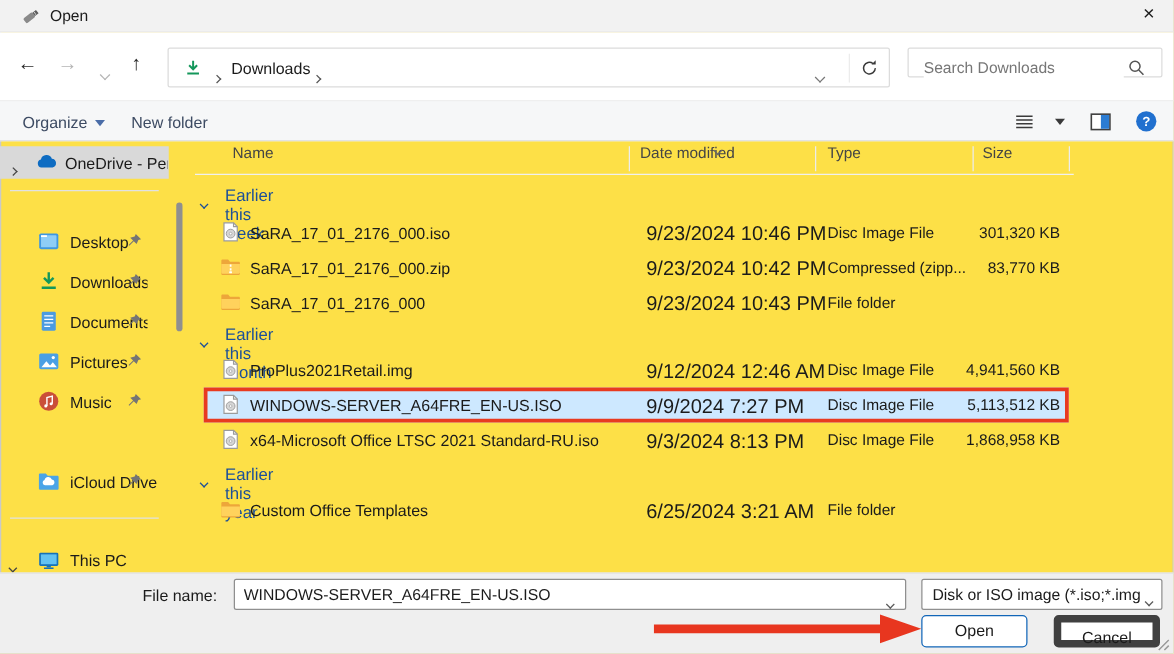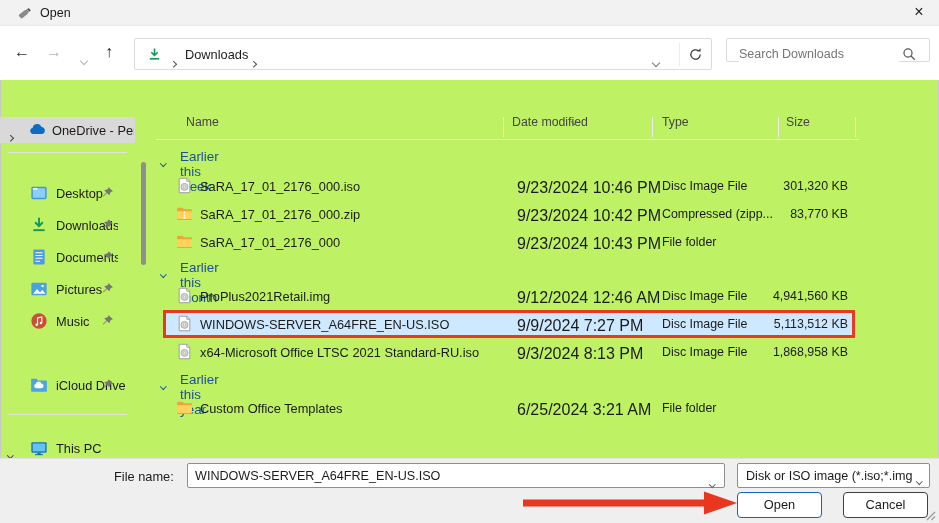--- a/index.html
+++ b/index.html
@@ -1,17 +1,17 @@
 <!DOCTYPE html>
 <html><head>
 <meta charset="utf-8">
 <style>
   *{box-sizing:border-box;margin:0;padding:0}
   html,body{background:#fff}
-  .win{position:relative;width:939px;height:523px;background:#bef264;overflow:hidden;
+  .win{position:relative;width:939px;height:523px;background:#fde047;overflow:hidden;
        font-family:"Liberation Sans",sans-serif;color:#1b1b1b;box-shadow:inset 0 0 0 1px #c9c9c9}
   .abs{position:absolute}
 
   
   .titlebar{position:absolute;top:0;left:0;right:0;height:26px;background:#f2f2f2;border-bottom:1px solid #e9e9e9}
   .title-text{position:absolute;left:40px;top:6px;font-size:12.5px}
   .close-btn{position:absolute;right:4px;top:0;width:32px;height:25px;text-align:center;line-height:24px;font-size:16px;color:#1b1b1b;cursor:pointer}
 
   
   .navbar{position:absolute;top:26px;left:0;right:0;height:54px;background:#fff}
@@ -62,21 +62,21 @@
 
   
   .footer{position:absolute;left:0;top:458px;right:0;height:65px;background:#efefef;border-top:1px solid #e2e2e2}
   .fn-label{position:absolute;left:114px;top:10px;font-size:12.8px}
   .fn-combo{position:absolute;left:187px;top:4px;width:538px;height:25px;background:#fff;border:1px solid #8f8f8f;border-radius:2px}
   .fn-combo input{position:absolute;left:7px;top:3px;width:500px;height:17px;border:0;outline:0;font-family:"Liberation Sans",sans-serif;font-size:12.6px;color:#1b1b1b;background:transparent}
   .ft-select{position:absolute;left:737px;top:4px;width:193px;height:25px;background:#fff;border:1px solid #8f8f8f;border-radius:2px;font-size:12.6px;cursor:pointer}
   .ft-select .val{position:absolute;left:8px;top:5px;white-space:nowrap;overflow:hidden;width:166px}
   .btn{position:absolute;top:33px;width:85px;height:26px;background:#fff;border-radius:4px;text-align:center;line-height:24px;font-size:12.8px;cursor:pointer}
   .btn.open{left:737px;border:1px solid #1266b8}
-  .btn.cancel{left:843px;border:1px solid #404040}
+  .btn.cancel{left:843px;border:6px solid #404040}
   .combo-chev{position:absolute;color:#5a5a5a}
   .grip{position:absolute;right:3px;bottom:2px;width:11px;height:11px}
 
   .arrow-annot{position:absolute;left:523px;top:487px;width:216px;height:32px;pointer-events:none}
   .sorter{position:absolute;left:572px;top:109px;color:#666}
   .hidden-defs{position:absolute;width:0;height:0;overflow:hidden}
 </style>
 </head>
 <body>
 
@@ -204,20 +204,34 @@
     </div>
 
     <div class="searchbox">
       <input type="text" placeholder="Search Downloads" style="">
       <svg class="abs" style="left:175px;top:8px;width:15px;height:15px">
           <use href="#i-search"></use>
         </svg>
     </div>
   </div>
 
+  <div class="toolbar">
+    <span class="tb-label" style="left:18px"><span>Organize</span><span class="tri-down"></span></span>
+    <span class="tb-label" style="left:105px">New folder</span>
+    <svg class="abs" style="left:812px;top:9px;width:15px;height:15px">
+        <use href="#i-viewlist"></use>
+      </svg>
+    <span class="tri-down abs" style="left:838px;top:14px;border-top-color:#3a3a3a"></span>
+    <svg class="abs" style="left:872px;top:8px;width:17px;height:17px">
+        <use href="#i-previewpane"></use>
+      </svg>
+    <svg class="abs" style="left:908px;top:7px;width:18px;height:18px">
+        <use href="#i-help"></use>
+      </svg>
+  </div>
 
   <div class="onedrive-row">
     <span class="abs" style="left:8px;top:9px;color:#444"><span class="chev right sm"></span></span>
     <svg class="abs" style="left:28px;top:4px;width:18px;height:18px">
         <use href="#i-cloud"></use>
       </svg>
     <span class="abs" style="left:52px;top:6px;font-size:12.8px;white-space:nowrap;overflow:hidden;width:82px">OneDrive - Pers</span>
   </div>
   <div class="sep" style="top:152px"></div>
 

